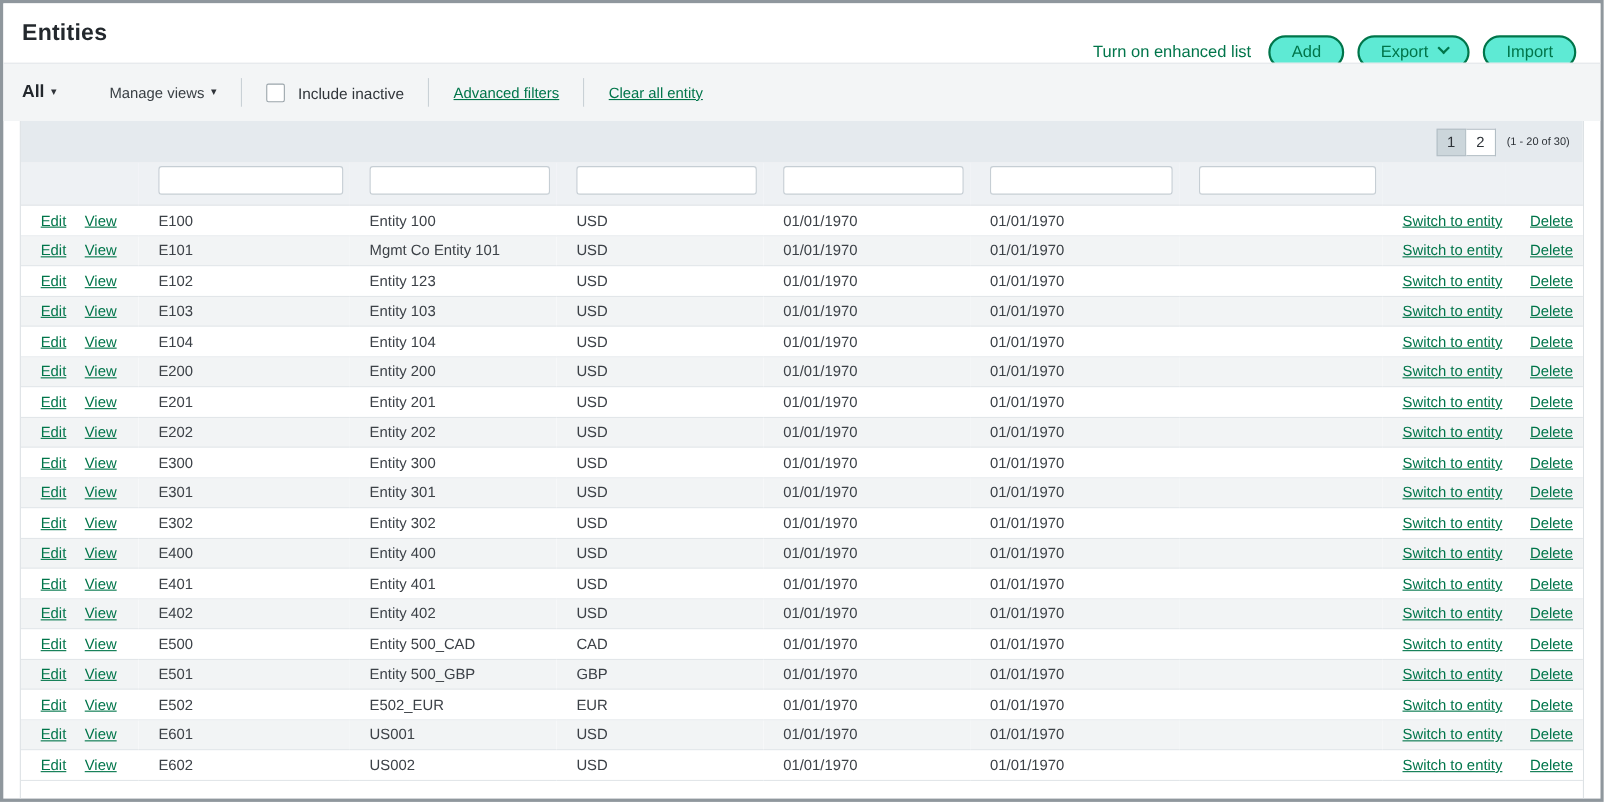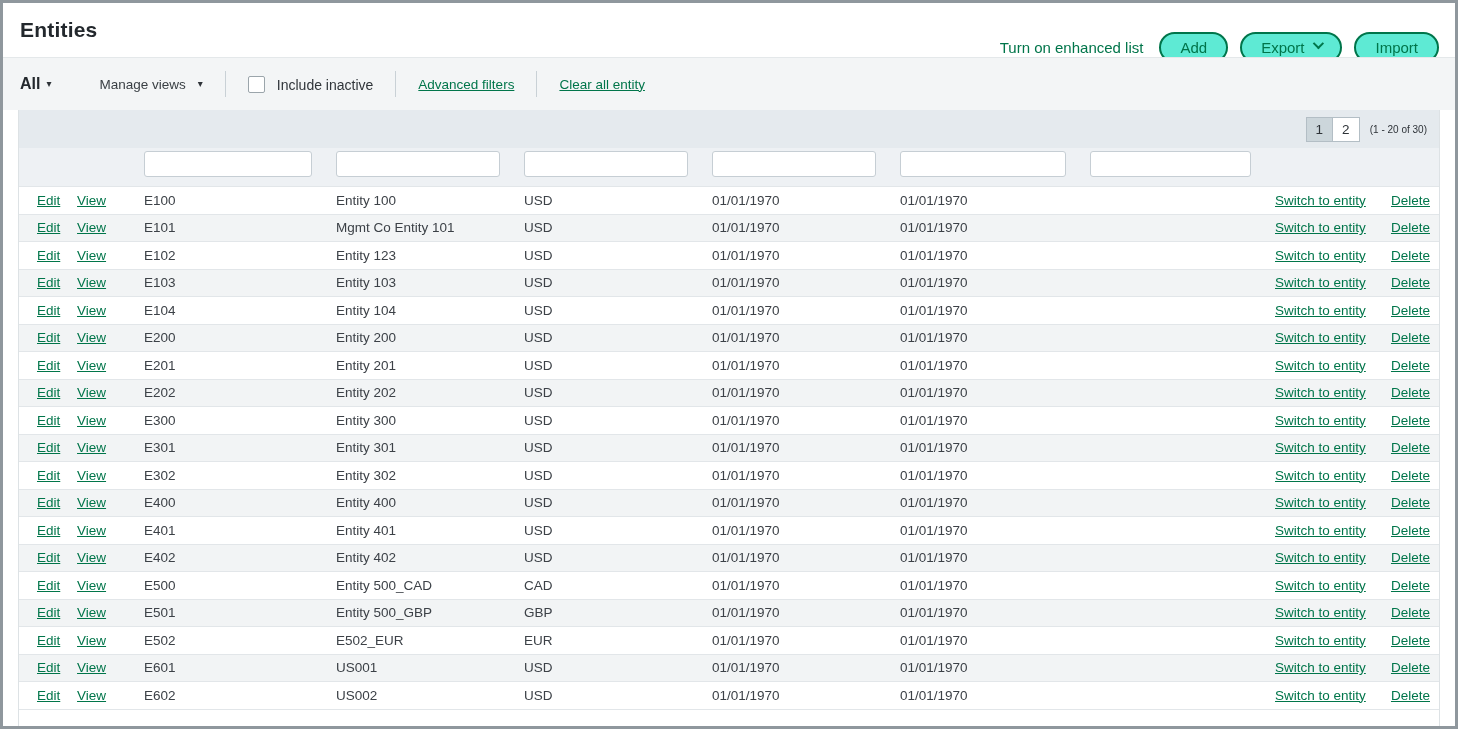--- a/index.html
+++ b/index.html
@@ -13,31 +13,31 @@
     --zebra:#f2f4f5;
     --row-line:#e2e6e9;
     --input-border:#c6ced4;
   }
   *{box-sizing:border-box;margin:0;padding:0;}
   html,body{width:1458px;height:729px;overflow:hidden;}
   body{font-family:"Liberation Sans","DejaVu Sans",sans-serif;background:#fff;color:var(--text-body);}
   .frame{width:1458px;height:729px;border:3px solid var(--frame);background:#fff;overflow:hidden;display:flex;flex-direction:column;}
 
   
-  .page-header{height:54px;flex:0 0 54px;display:flex;align-items:center;justify-content:space-between;padding:0 16px 0 17px;background:#fff;}
+  .page-header{height:54px;flex:0 0 54px;display:flex;align-items:center;justify-content:space-between;padding:0 22px 0 17px;background:#fff;}
   .page-title{font-size:21px;font-weight:bold;color:var(--text-dark);letter-spacing:.2px;}
   .header-actions{display:flex;align-items:center;gap:12px;margin-top:34px;}
   .enhanced-link{color:var(--green);font-size:15px;text-decoration:none;cursor:pointer;margin-right:4px;}
   .pill-btn{display:inline-flex;align-items:center;justify-content:center;gap:9px;background:#5eead4;border:2px solid var(--green);color:var(--green);font-size:15px;font-family:inherit;border-radius:16px;height:31px;padding:0 19px;cursor:pointer;line-height:1;}
   .chevron{display:inline-block;width:8px;height:8px;border-right:2px solid var(--green);border-bottom:2px solid var(--green);transform:rotate(45deg) translateY(-2px);margin-top:-4px;}
 
   
   .filter-bar{height:53px;flex:0 0 53px;background:var(--filterbar-bg);border-top:1px solid #e4e8ea;display:flex;align-items:center;padding:4px 17px;}
   .view-select{font-size:16px;font-weight:bold;color:var(--text-dark);cursor:pointer;display:flex;align-items:center;gap:6px;}
-  .manage-views{font-size:13.5px;color:#3a4045;cursor:pointer;display:flex;align-items:center;gap:12px;margin-left:48px;}
+  .manage-views{font-size:13.5px;color:#3a4045;cursor:pointer;display:flex;align-items:center;gap:6px;margin-left:48px;}
   .tri{font-size:10px;color:#2e3338;line-height:1;}
   .vdiv{width:1px;height:26px;background:#c9d1d6;margin:0 22px;}
   .chk-wrap{display:flex;align-items:flex-end;gap:12px;cursor:pointer;}
   .chk{width:17px;height:17px;border:1px solid #9ba5ab;border-radius:2px;background:#fff;appearance:none;-webkit-appearance:none;cursor:pointer;}
   .chk-label{font-size:14px;color:#30353a;}
   .bar-link{color:var(--green);font-size:13.5px;text-decoration:underline;cursor:pointer;}
 
   
   .table-outer{margin:0 15px;border-left:1px solid #dde2e5;border-right:1px solid #dde2e5;flex:1;overflow:hidden;display:flex;flex-direction:column;}
   .pag-band{height:38px;flex:0 0 38px;background:var(--pagband-bg);display:flex;align-items:center;justify-content:flex-end;padding-right:12px;gap:10px;}

